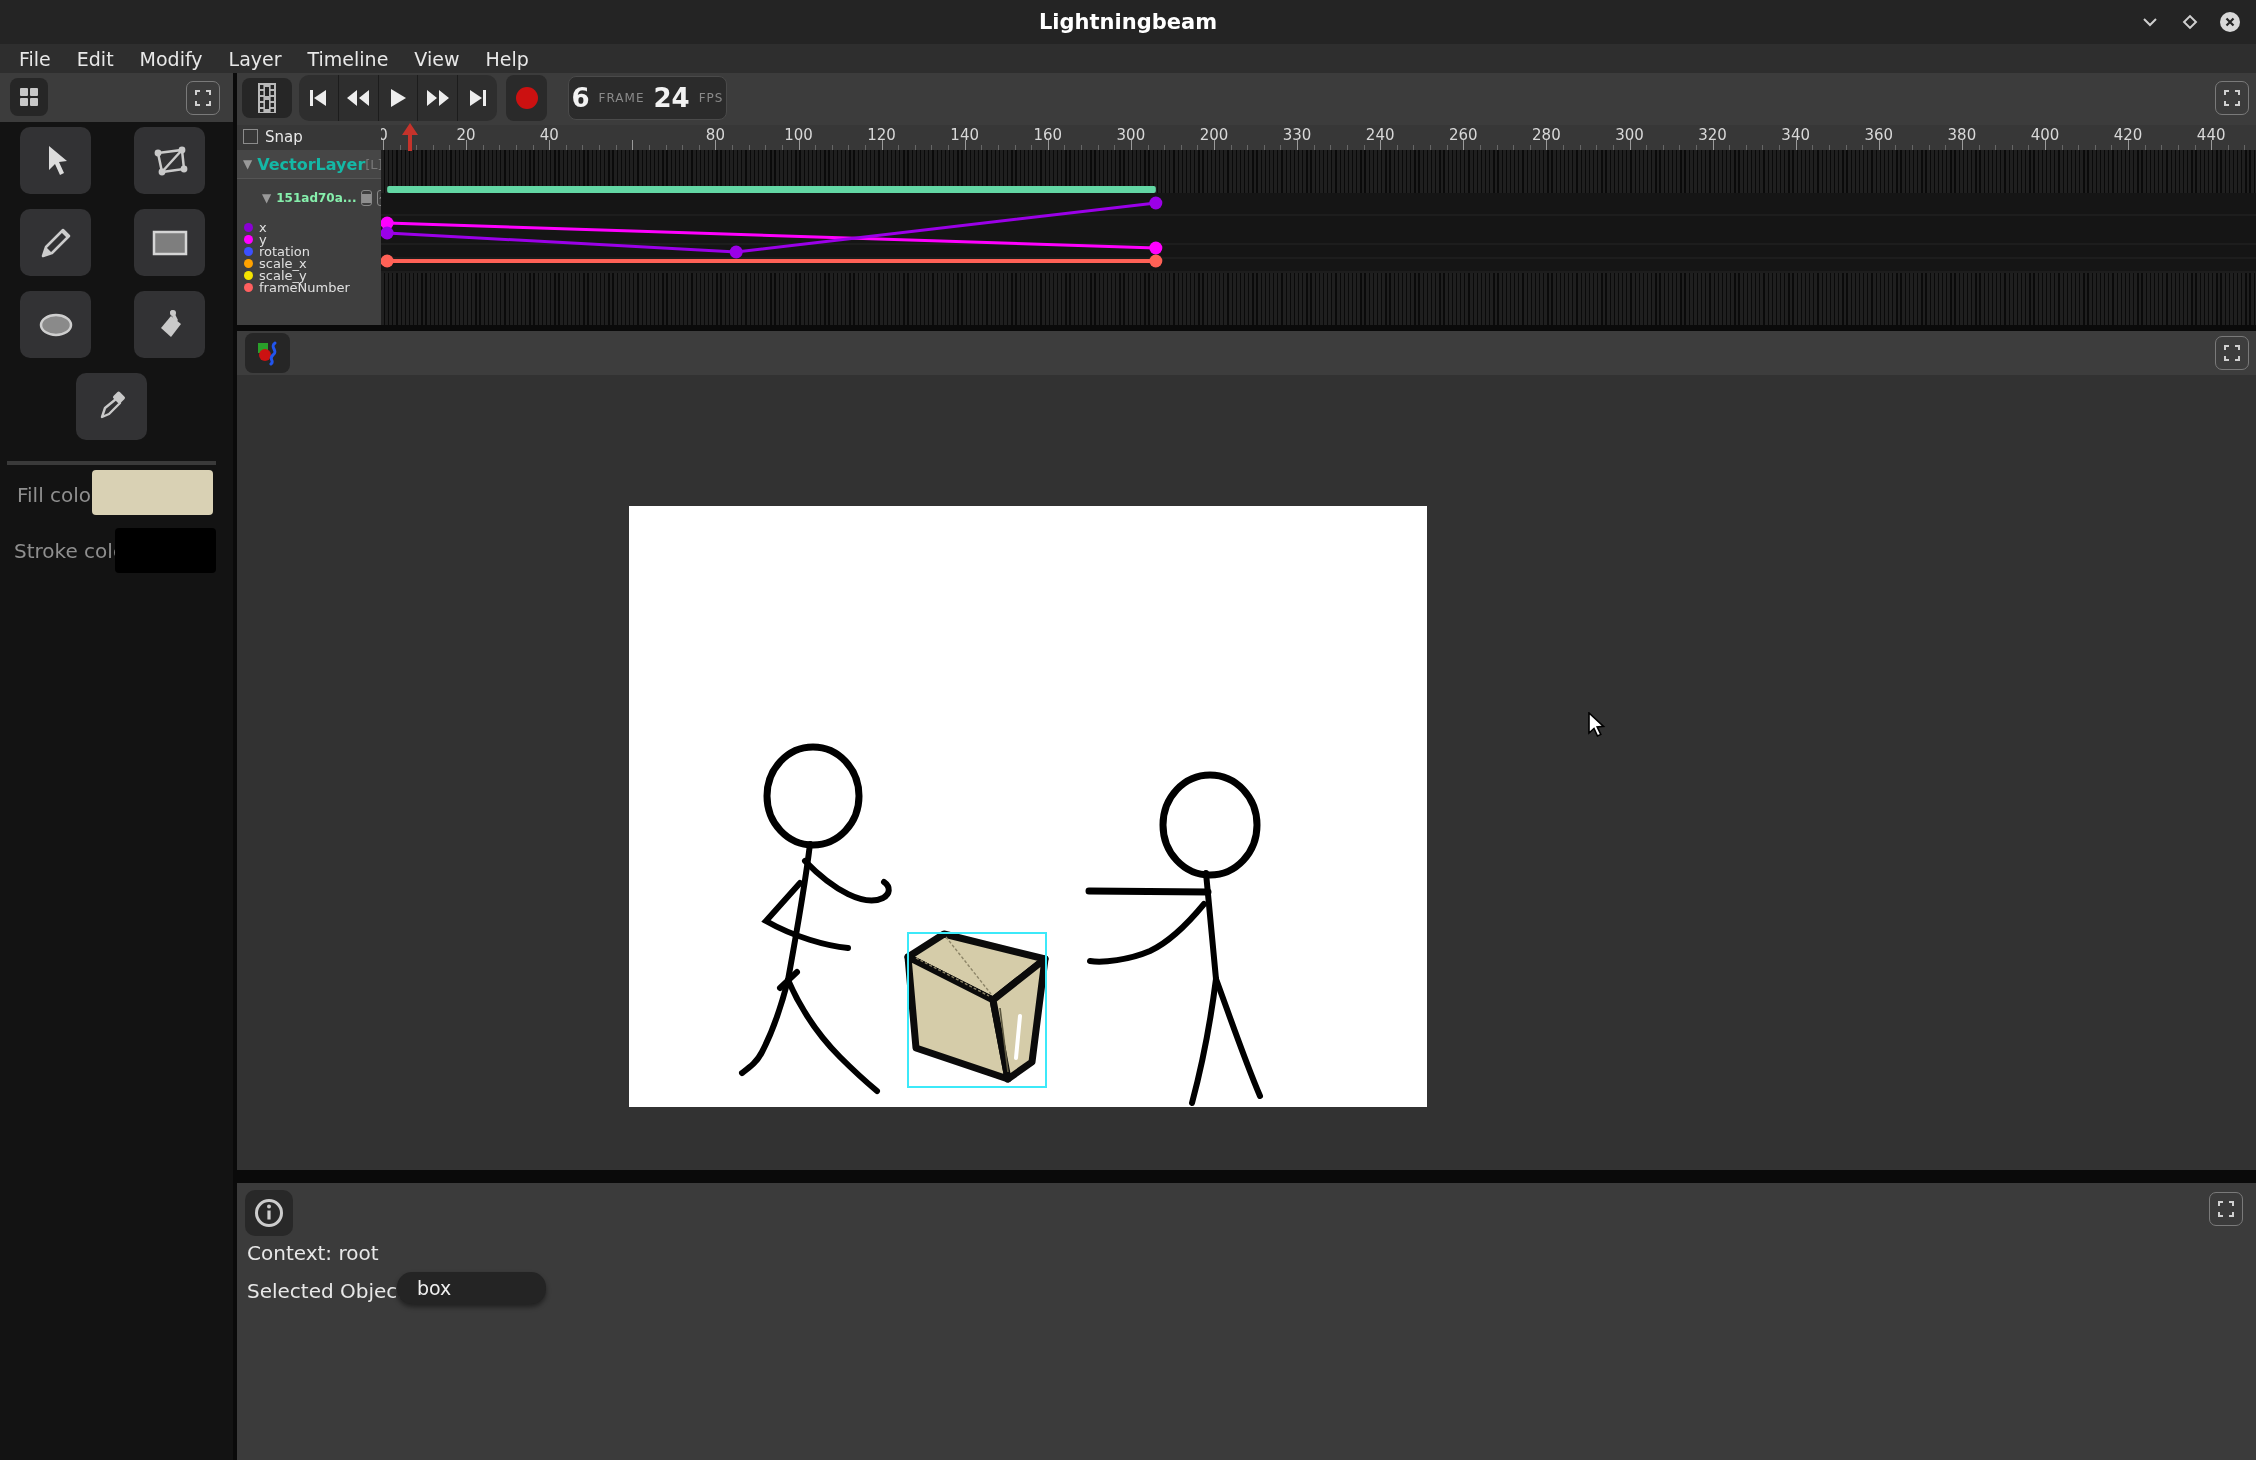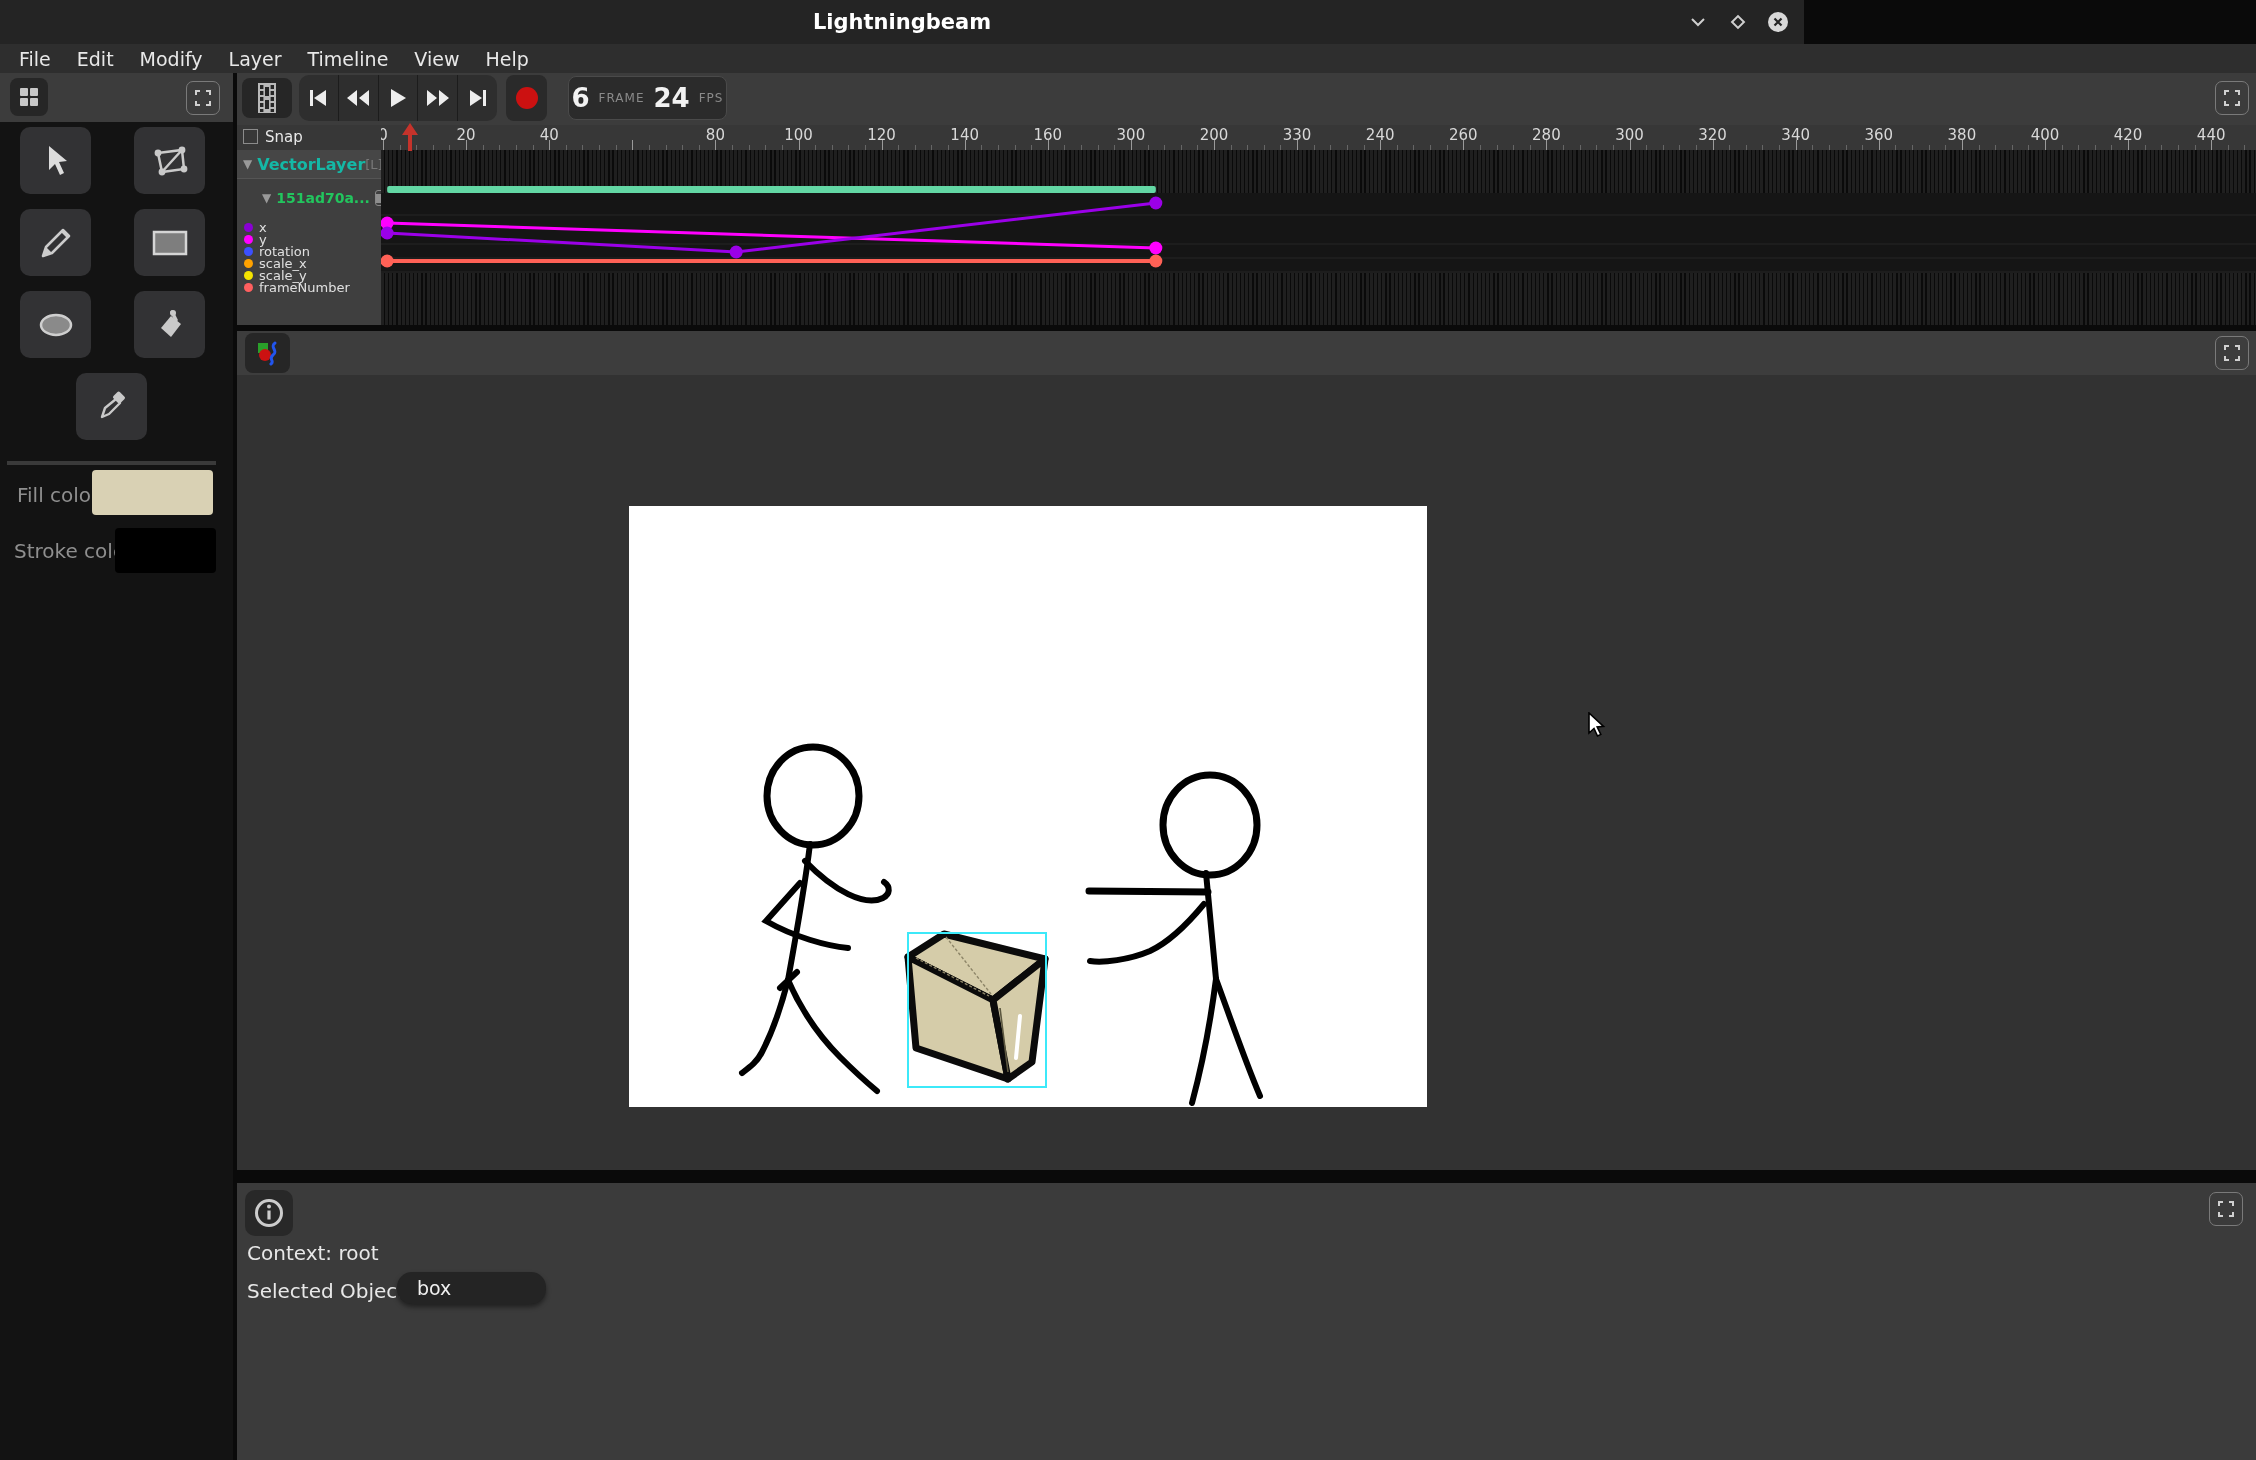--- a/index.html
+++ b/index.html
@@ -1,20 +1,20 @@
 <!DOCTYPE html>
 <html><head>
 <meta charset="utf-8">
 <style>
   html,body{margin:0;padding:0;background:#0a0a0a;}
   body{width:2256px;height:1460px;position:relative;font-family:"DejaVu Sans","Liberation Sans",sans-serif;overflow:hidden;}
   .abs{position:absolute;}
 
   
-  .titlebar{left:0;top:0;width:1804px;height:44px;background:#242424;}
+  .titlebar{left:0;top:0;width:2256px;height:44px;background:#242424;}
   .win-title{width:100%;text-align:center;line-height:44px;color:#ffffff;font-size:21px;font-weight:bold;}
   .win-controls{right:14px;top:10px;display:flex;gap:16px;}
   .win-btn{width:24px;height:24px;display:flex;align-items:center;justify-content:center;cursor:default;}
 
   
   .menubar{left:0;top:44px;width:2256px;height:29px;background:#2e2e2e;display:flex;align-items:center;padding-left:6px;box-sizing:border-box;}
   .menu-item{color:#e8e8e8;font-size:19px;padding:0 13px;}
 
   
   .sidebar{left:0;top:73px;width:233px;height:1387px;background:#131313;}
@@ -44,21 +44,21 @@
   .tick{position:absolute;bottom:0;width:1px;height:5px;background:#666;}
   .tick.major{height:10px;background:#9a9a9a;}
   .tick-label{position:absolute;top:1px;transform:translateX(-50%);color:#d8d8d8;font-size:15px;}
   .tl-body{left:0;top:77px;width:2019px;height:175px;}
   .layer-col{left:0;top:0;width:144px;height:175px;background:#3f3f3f;}
   .vl-row{left:0;top:0;width:144px;height:29px;background:#464646;border-bottom:1px solid #555;display:flex;align-items:center;box-sizing:border-box;}
   .tri{color:#999;font-size:12px;margin:0 5px 0 6px;}
   .vl-name{color:#14b8a6;font-size:16px;font-weight:bold;}
   .vl-suffix{color:#787878;font-size:13px;}
   .obj-row{left:0;top:36px;width:144px;height:24px;display:flex;align-items:center;}
-  .obj-name{color:#22c55e;font-size:14px;font-weight:bold;}
+  .obj-name{color:#86efac;font-size:12px;font-weight:bold;}
   .mini-btn{width:16px;height:16px;border:1px solid #888;border-radius:3px;margin-left:5px;display:flex;align-items:center;justify-content:center;box-sizing:border-box;color:#aaa;font-size:11px;}
   .prop-row{position:absolute;left:0;height:13px;display:flex;align-items:center;}
   .prop-dot{width:9px;height:9px;border-radius:50%;margin:0 6px 0 7px;}
   .prop-name{color:#e0e0e0;font-size:13px;}
   .tracks{left:144px;top:0;width:1875px;height:175px;background:repeating-linear-gradient(to right,#1f1f1f 0px,#1f1f1f 2.9px,#0a0a0a 2.9px,#0a0a0a 4.155px);}
   .playhead{top:50px;width:16px;height:28px;}
 
   
   .canvas-panel{left:237px;top:331px;width:2019px;height:839px;}
   .canvas-header{left:0;top:0;width:2019px;height:44px;background:#3d3d3d;}

